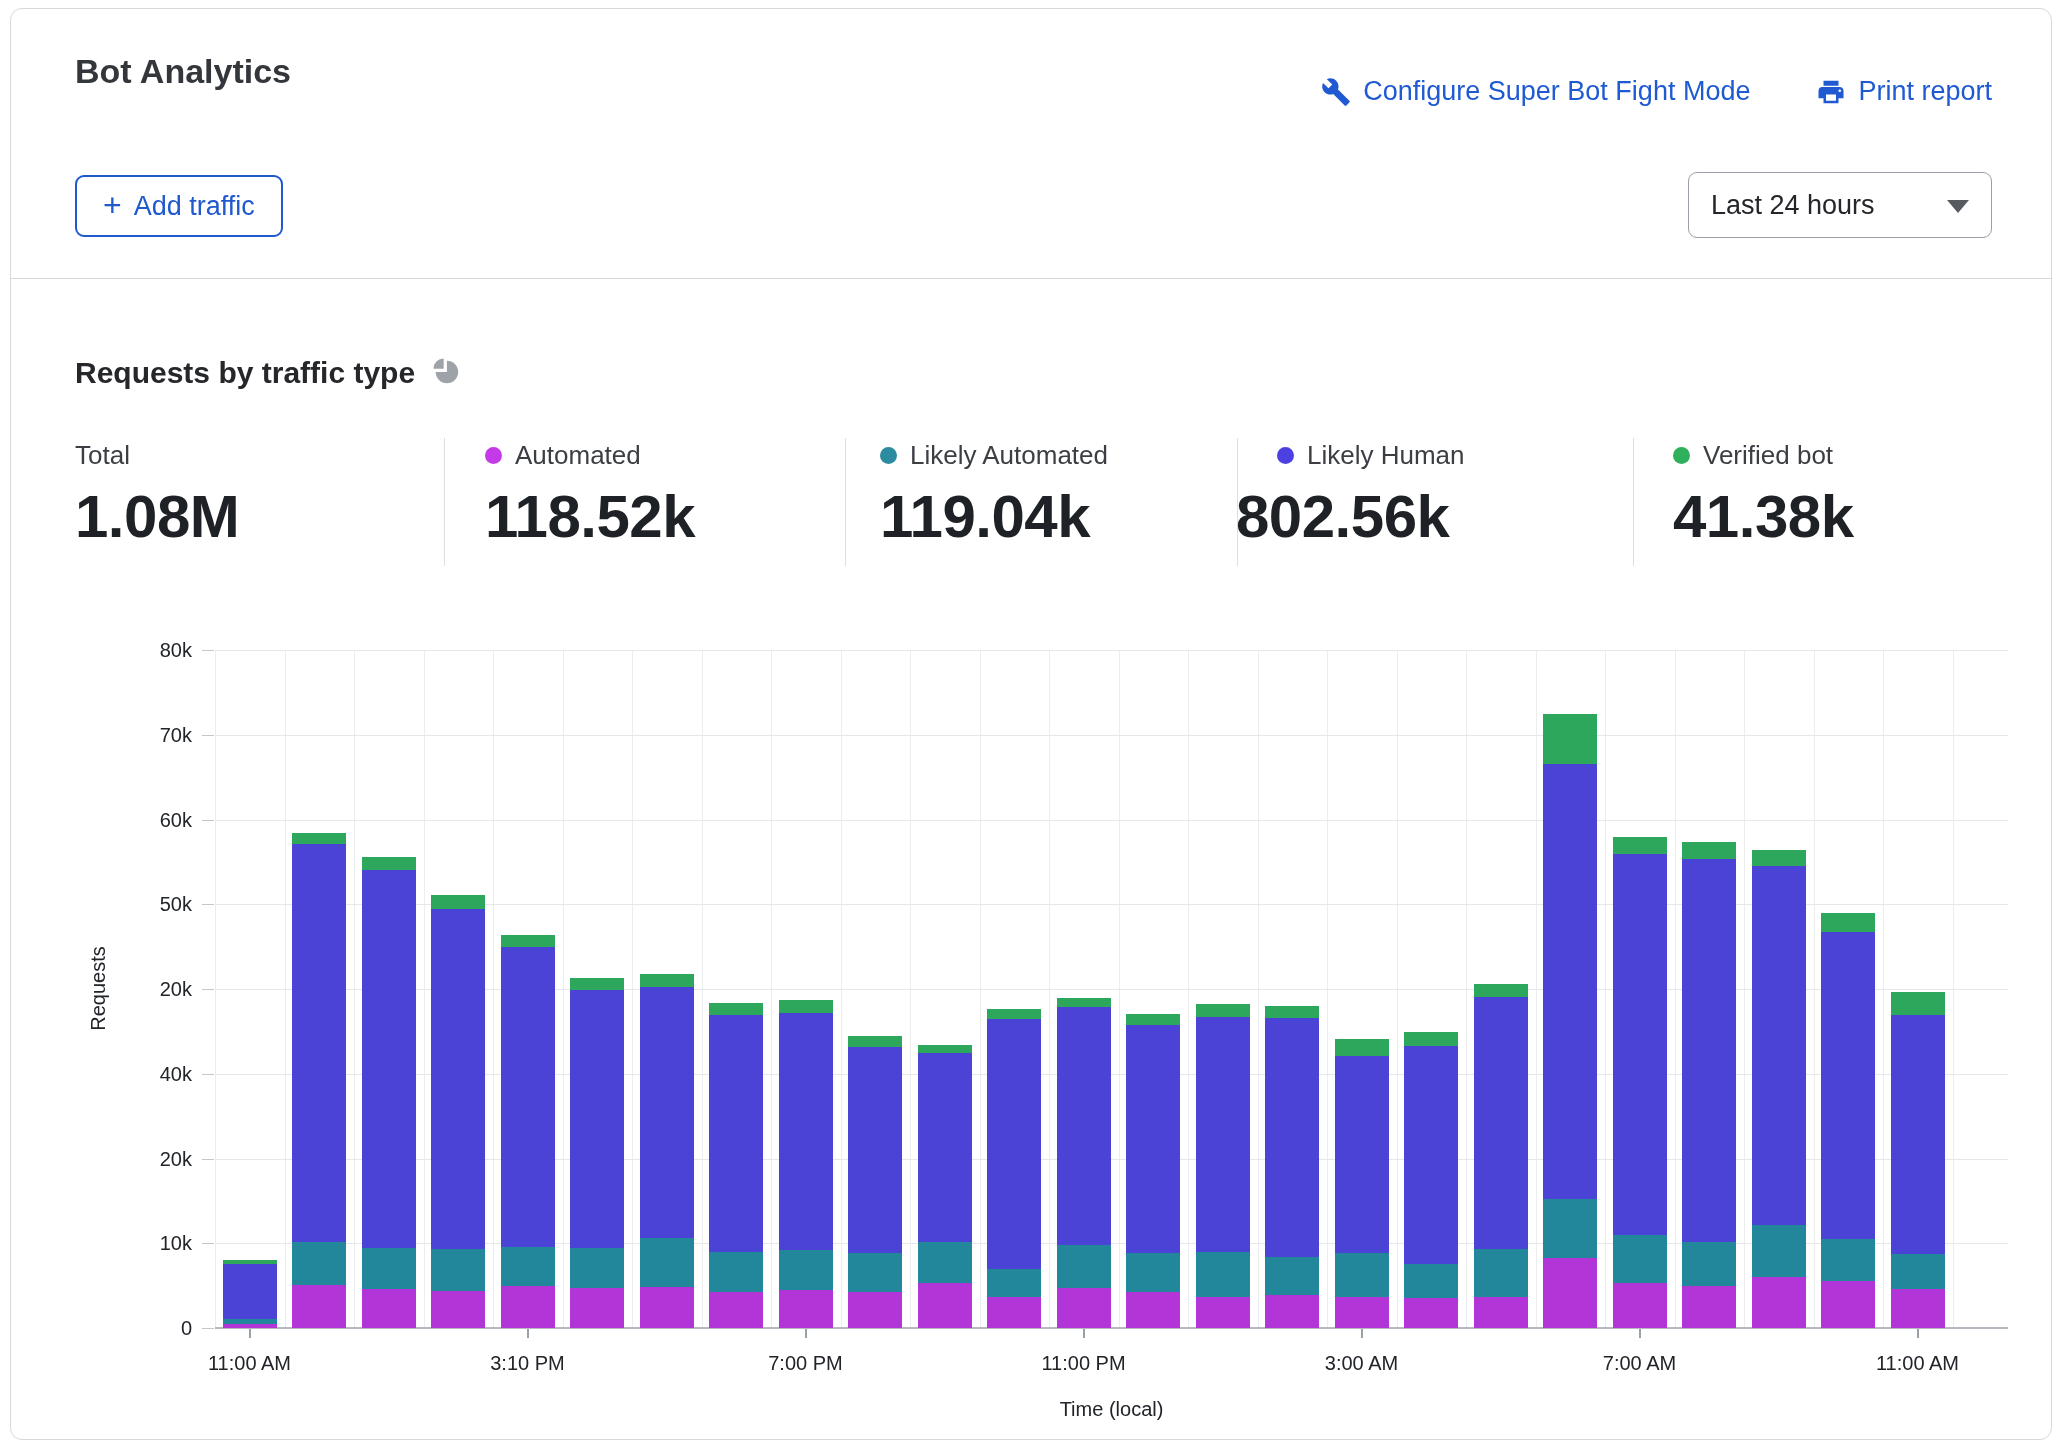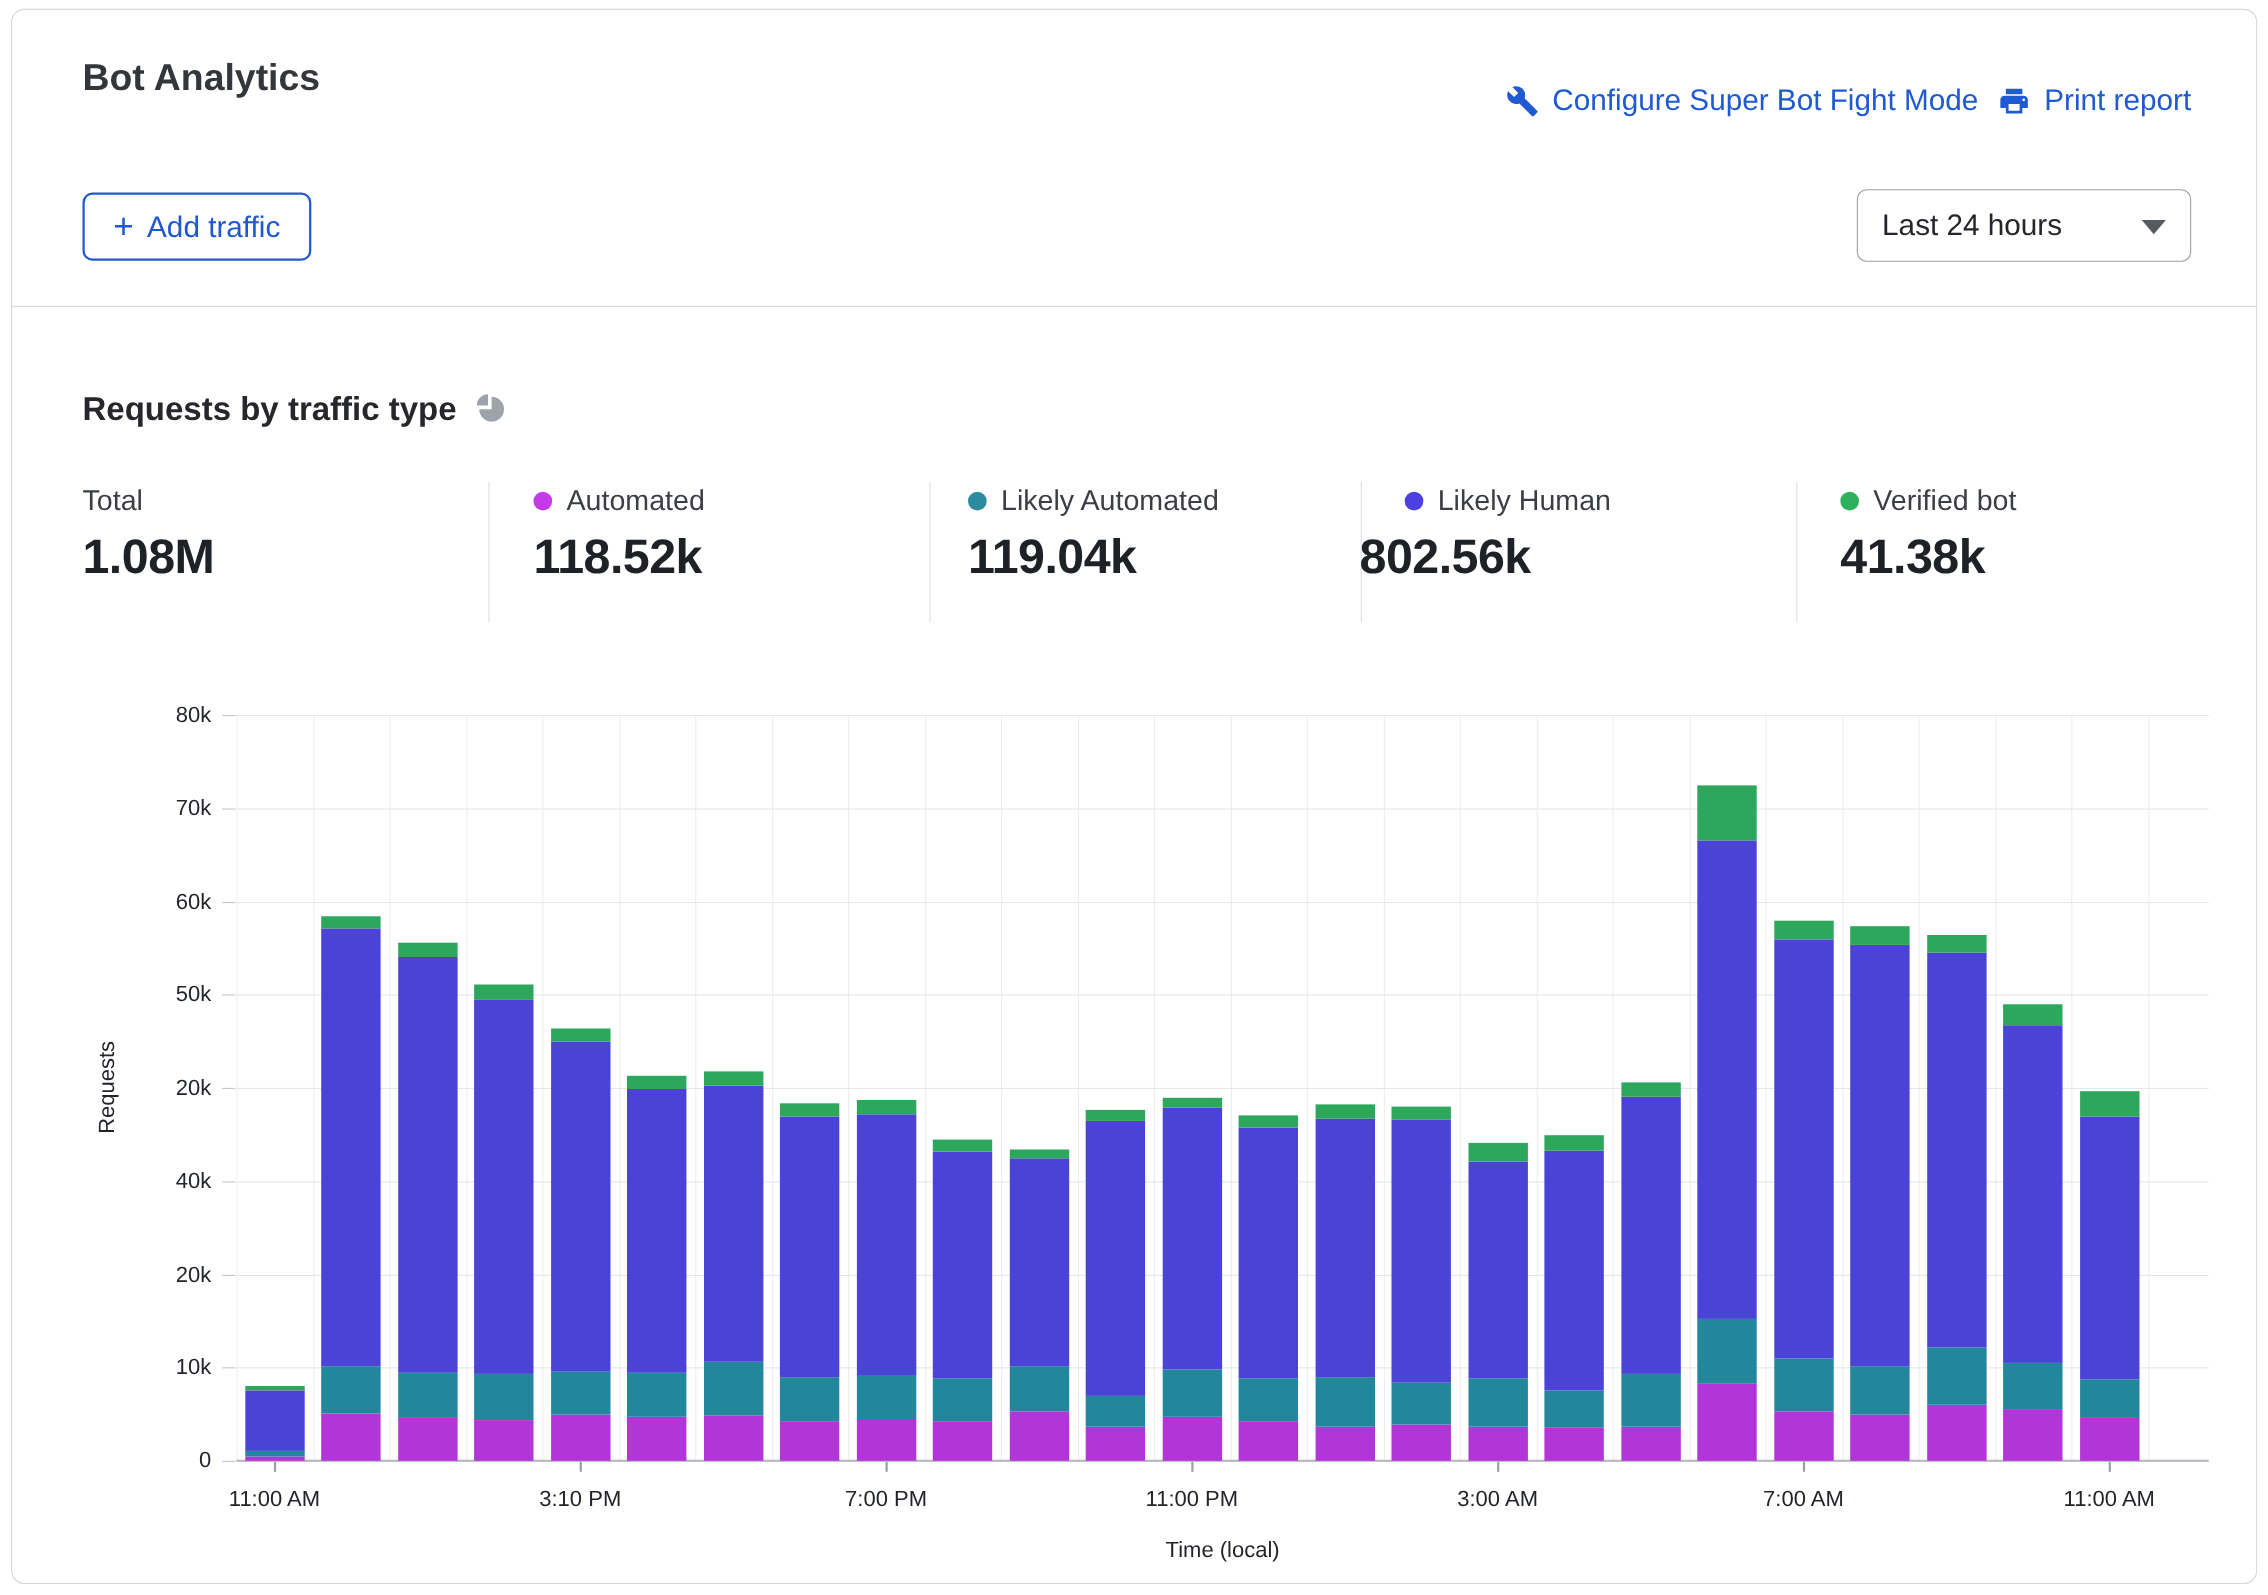--- a/index.html
+++ b/index.html
@@ -9,21 +9,21 @@
     font-family:"Liberation Sans","DejaVu Sans",sans-serif;
     -webkit-font-smoothing:antialiased;
   }
   .card{
     position:absolute;left:10px;top:8px;width:2040px;height:1430px;
     background:#ffffff;border:1px solid #d6d8db;border-radius:12px;
   }
   .abs{position:absolute;}
   
   .page-title{left:75px;top:52px;font-size:34px;font-weight:700;color:#33363b;}
-  .links-row{right:70px;top:76px;display:flex;gap:18px;}
+  .links-row{right:70px;top:76px;display:flex;gap:66px;}
   .link{display:flex;align-items:center;gap:12px;color:#1f5ad2;font-size:27px;cursor:pointer;text-decoration:none;}
   .link svg{display:block;}
   .add-filter-btn{
     left:75px;top:175px;height:62px;display:flex;align-items:center;gap:12px;
     padding:0 26px;border:2px solid #2058ce;border-radius:9px;color:#2058ce;
     font-size:27px;background:#fff;cursor:pointer;box-sizing:border-box;
   }
   .plus-glyph{font-size:32px;font-weight:400;line-height:1;margin-top:-3px;}
   .dropdown{
     right:70px;top:172px;width:304px;height:66px;box-sizing:border-box;
@@ -32,21 +32,21 @@
   }
   .caret{position:absolute;right:22px;top:27px;width:0;height:0;
     border-left:11px solid transparent;border-right:11px solid transparent;
     border-top:13px solid #565b61;}
   .header-divider{left:11px;top:278px;width:2040px;height:1px;background:#d6d8db;}
   
   .section-heading{left:75px;top:352px;font-size:30px;font-weight:700;color:#25272b;display:flex;align-items:center;gap:16px;}
   .stat-divider{top:438px;width:1px;height:128px;background:#dcdee1;}
   .stat-label{top:440px;display:flex;align-items:center;gap:13px;font-size:26px;color:#3b3e43;}
   .dot{width:17px;height:17px;border-radius:50%;display:inline-block;}
-  .stat-value{top:482px;font-size:44px;font-weight:700;color:#1e2125;letter-spacing:-0.5px;}
+  .stat-value{top:482px;font-size:60px;font-weight:700;color:#1e2125;letter-spacing:-0.5px;}
   
   .gridline-h{background:#e5e7ea;height:1px;}
   .gridline-v{background:#ebedef;width:1px;}
   .axis-baseline{background:#b6bac0;height:2px;}
   .ytick-label{font-size:20px;color:#212429;text-align:right;width:80px;line-height:20px;}
   .ytick-mark{height:1px;width:12px;background:#c3c7cc;}
   .xtick-mark{width:2px;height:9px;background:#9aa0a6;}
   .xtick-label{font-size:20px;color:#212429;text-align:center;width:140px;}
   .axis-title{font-size:20px;color:#212429;}
   .bar-seg{position:absolute;}

